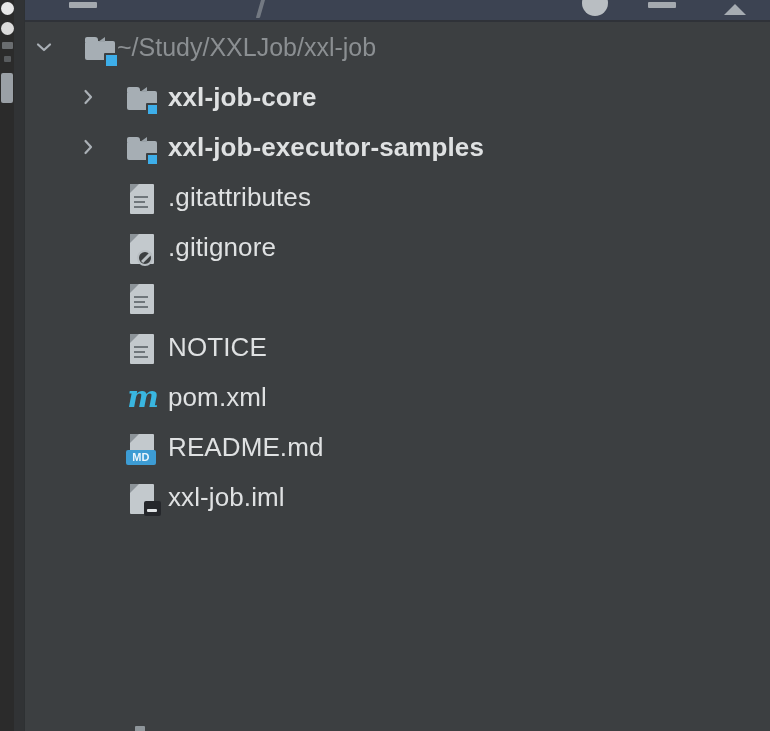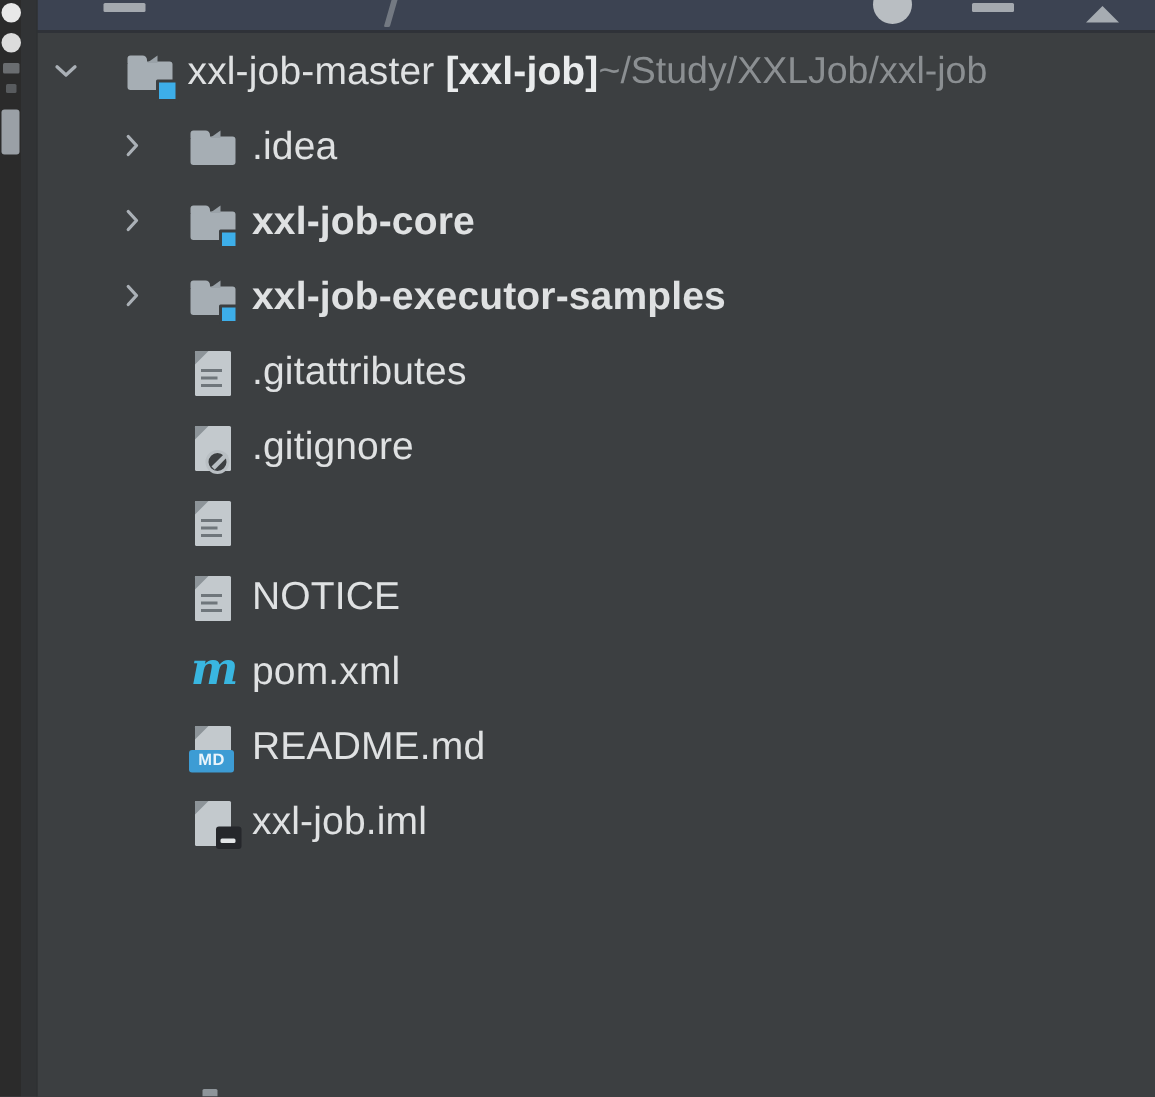--- a/index.html
+++ b/index.html
@@ -362,40 +362,24 @@
           </svg>
       </span>
       <span class="icon">
         <span class="folder">
             <span class="tab"></span>
             <span class="body"></span>
             <span class="fold"></span>
           </span>
         <span class="badge-module"></span>
       </span>
-      <span class="label"><span>xxl-job-master</span> <b class="bracket-bold">[xxl-job]</b></span>
       <span class="path">~/Study/XXLJob/xxl-job</span>
     </div>
 
 
-    <div class="row lvl1">
-      <span class="arrow">
-        <svg width="20" height="20" viewBox="0 0 20 20">
-            <path d="M7.5 4 L13 10 L7.5 16" fill="none" stroke="#aab0b6" stroke-width="2.2" stroke-linecap="round" stroke-linejoin="round"></path>
-          </svg>
-      </span>
-      <span class="icon">
-        <span class="folder">
-            <span class="tab"></span>
-            <span class="body"></span>
-            <span class="fold"></span>
-          </span>
-      </span>
-      <span class="label">.idea</span>
-    </div>
 
 
 
     <div class="row lvl1 bold">
       <span class="arrow">
         <svg width="20" height="20" viewBox="0 0 20 20">
             <path d="M7.5 4 L13 10 L7.5 16" fill="none" stroke="#aab0b6" stroke-width="2.2" stroke-linecap="round" stroke-linejoin="round"></path>
           </svg>
       </span>
       <span class="icon">

